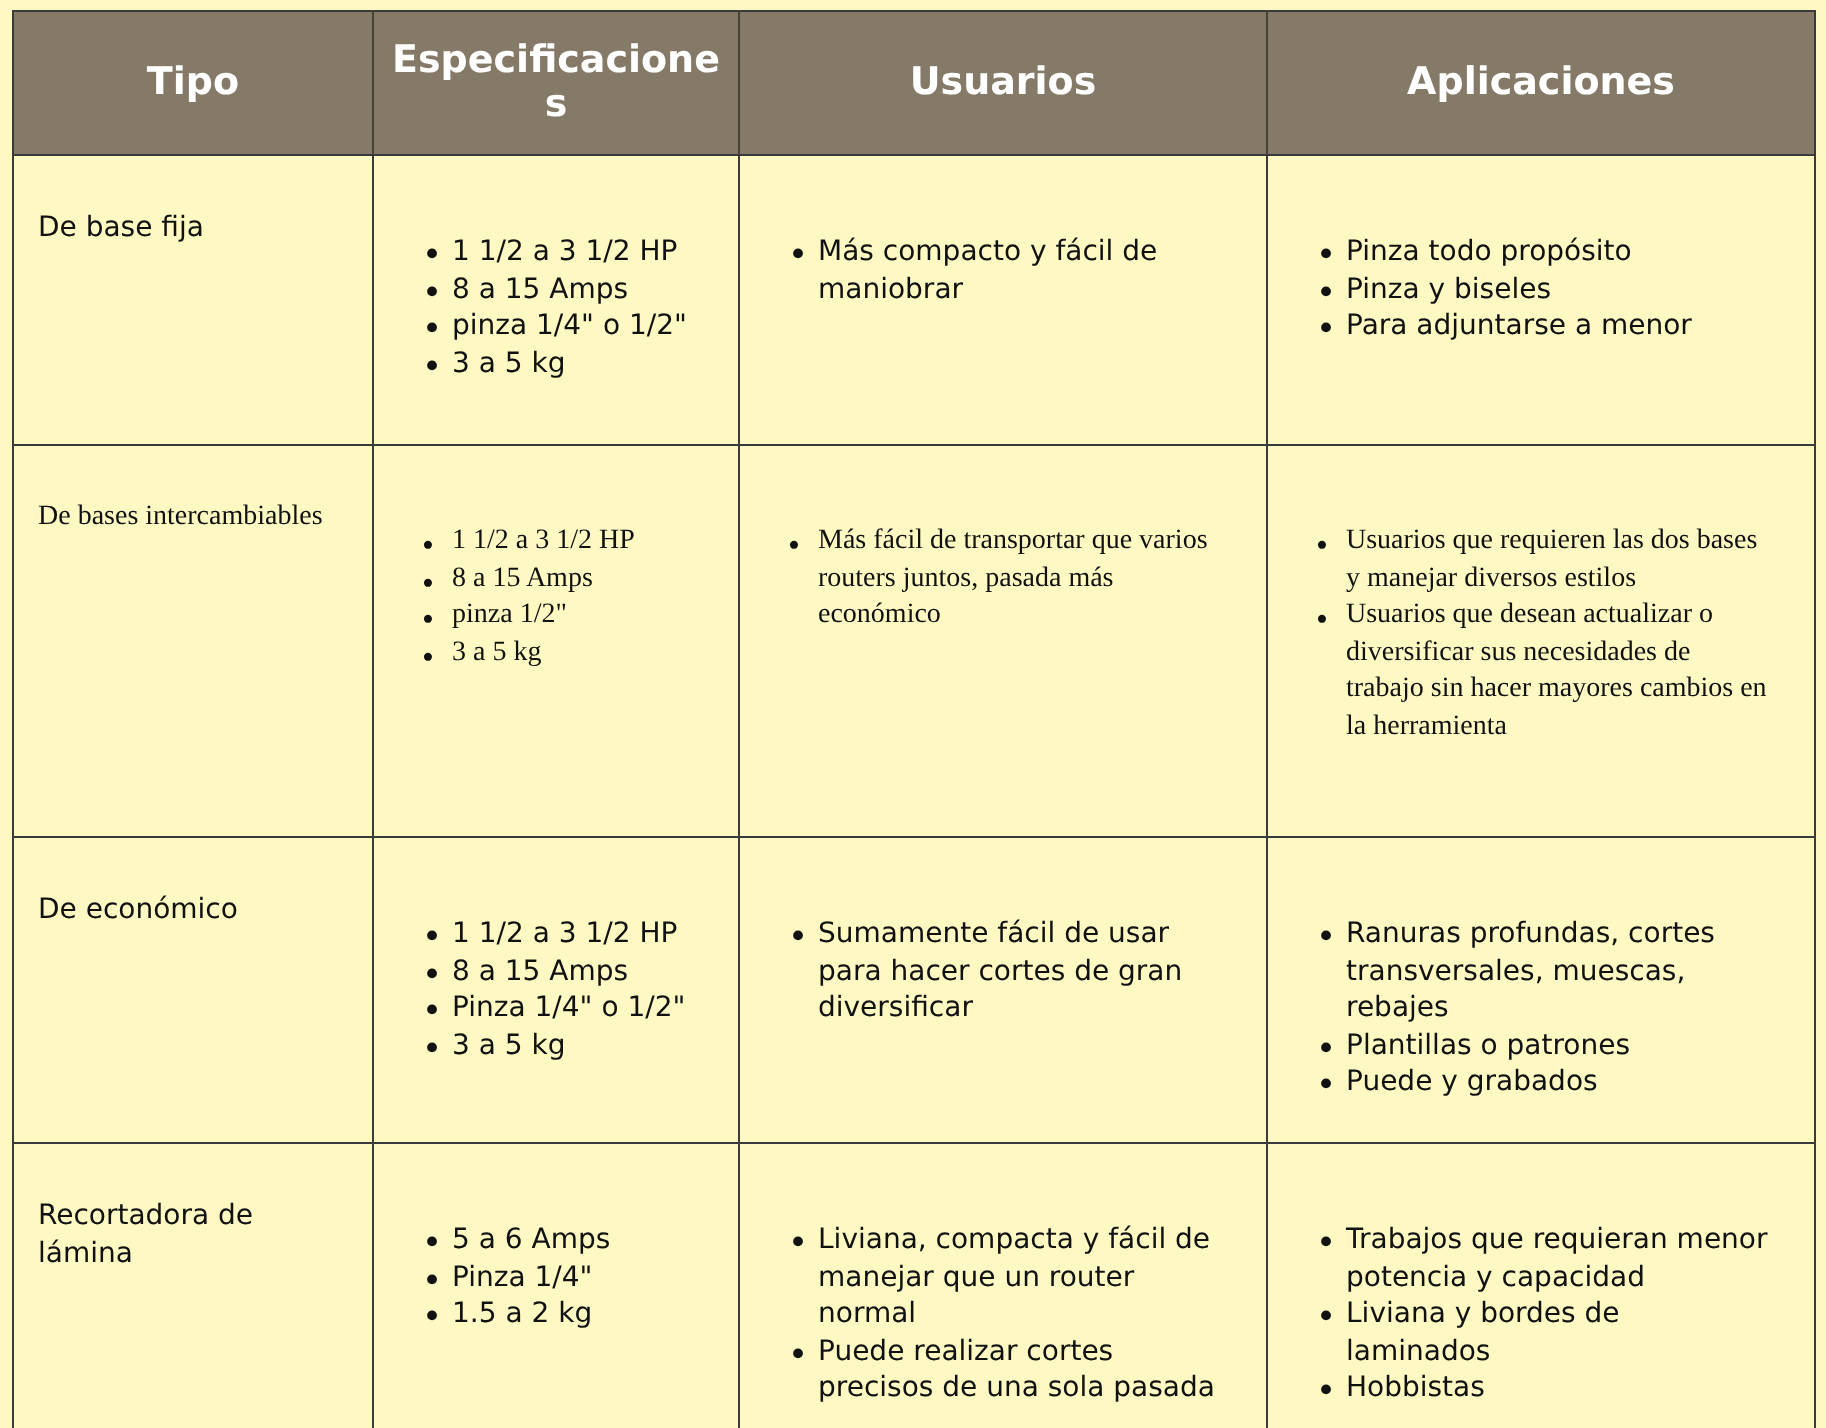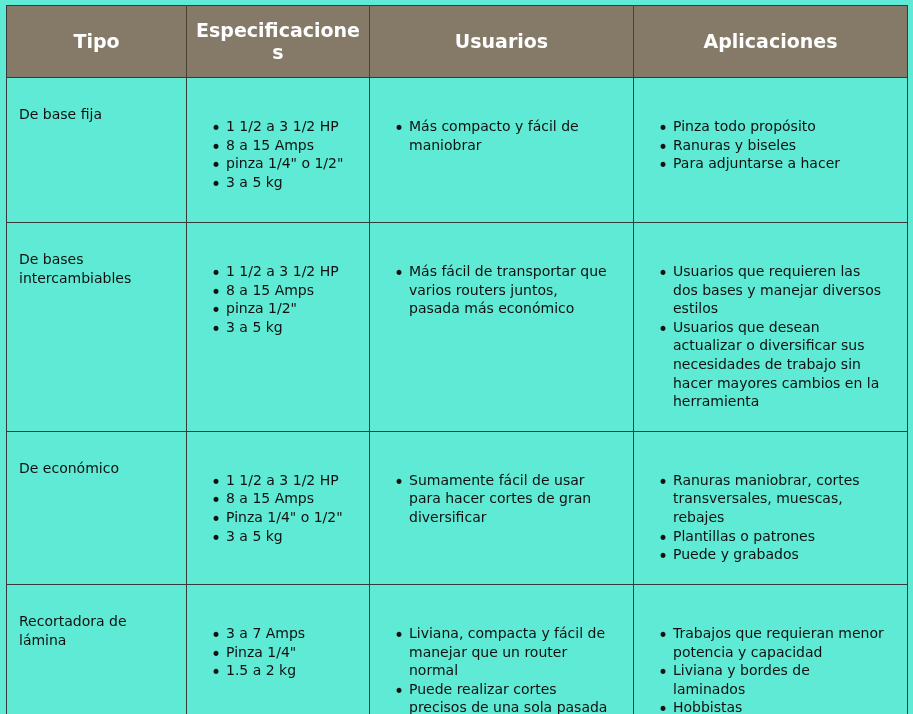--- a/index.html
+++ b/index.html
@@ -12,21 +12,21 @@
     height: 714px;
     font-family: "DejaVu Sans", sans-serif;
     -webkit-font-smoothing: antialiased;
   }
 
   .table-wrap {
     width: 913px;
     height: 714px;
     box-sizing: border-box;
     padding: 5px 6px 6px 6px;
-    background: #5eead4;
+    background: #fef9c3;
   }
 
   table.spec-table {
     border-collapse: collapse;
     table-layout: fixed;
     width: 901px;
     height: 703px;
     border: 1px solid #3a3a3a;
   }
 
@@ -82,21 +82,21 @@
   ul.bullets li::before {
     content: "\2022";
     position: absolute;
     left: 0;
     top: 0;
     font-size: 17px;
     line-height: 1.33;
   }
 
   .row-1 { height: 145px; }
-  .row-2 { height: 196px; }
+  .row-2 { height: 196px; font-family: Liberation Serif, serif; }
   .row-3 { height: 151px; }
   .row-4 { height: 148px; }
 </style>
 </head>
 <body>
 
 <div class="table-wrap">
   <table class="spec-table">
     <colgroup>
       <col class="c-tipo">
@@ -124,22 +124,22 @@
             </ul>
         </td>
         <td>
           <ul class="bullets">
               <li>Más compacto y fácil de maniobrar</li>
             </ul>
         </td>
         <td>
           <ul class="bullets">
               <li>Pinza todo propósito</li>
-              <li>Ranuras y biseles</li>
-              <li>Para adjuntarse a hacer</li>
+              <li>Pinza y biseles</li>
+              <li>Para adjuntarse a menor</li>
             </ul>
         </td>
       </tr>
       <tr class="row-2">
         <td class="cell-plain">De bases intercambiables</td>
         <td>
           <ul class="bullets">
               <li>1 1/2 a 3 1/2 HP</li>
               <li>8 a 15 Amps</li>
               <li>pinza 1/2"</li>
@@ -168,31 +168,31 @@
               <li>3 a 5 kg</li>
             </ul>
         </td>
         <td>
           <ul class="bullets">
               <li>Sumamente fácil de usar para hacer cortes de gran diversificar</li>
             </ul>
         </td>
         <td>
           <ul class="bullets">
-              <li>Ranuras maniobrar, cortes transversales, muescas, rebajes</li>
+              <li>Ranuras profundas, cortes transversales, muescas, rebajes</li>
               <li>Plantillas o patrones</li>
               <li>Puede y grabados</li>
             </ul>
         </td>
       </tr>
       <tr class="row-4">
         <td class="cell-plain">Recortadora de lámina</td>
         <td>
           <ul class="bullets">
-              <li>3 a 7 Amps</li>
+              <li>5 a 6 Amps</li>
               <li>Pinza 1/4"</li>
               <li>1.5 a 2 kg</li>
             </ul>
         </td>
         <td>
           <ul class="bullets">
               <li>Liviana, compacta y fácil de manejar que un router normal</li>
               <li>Puede realizar cortes precisos de una sola pasada</li>
             </ul>
         </td>

